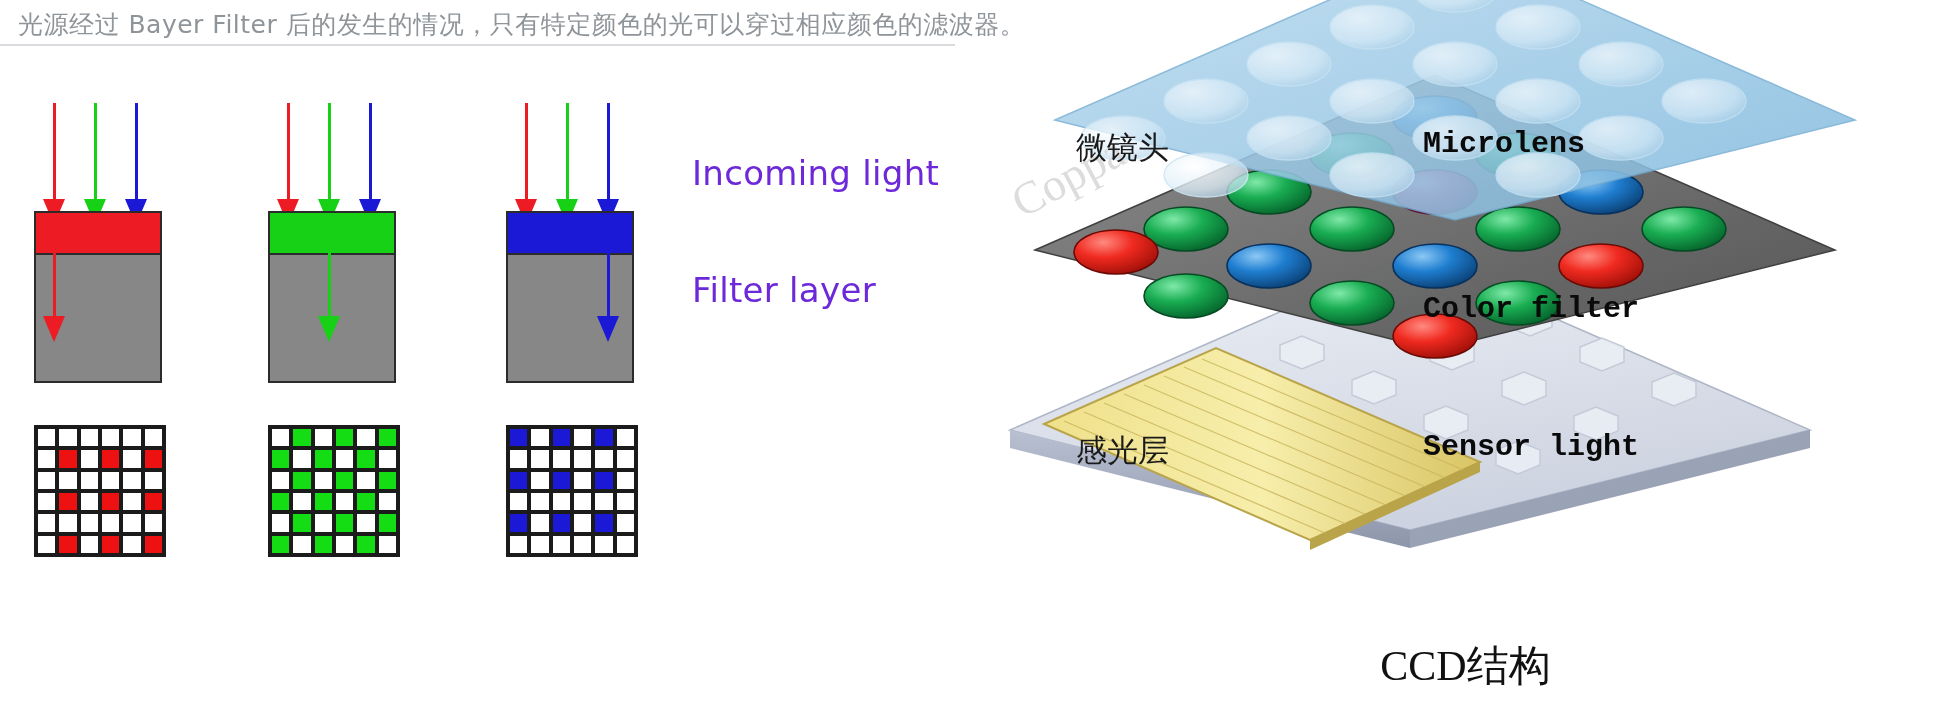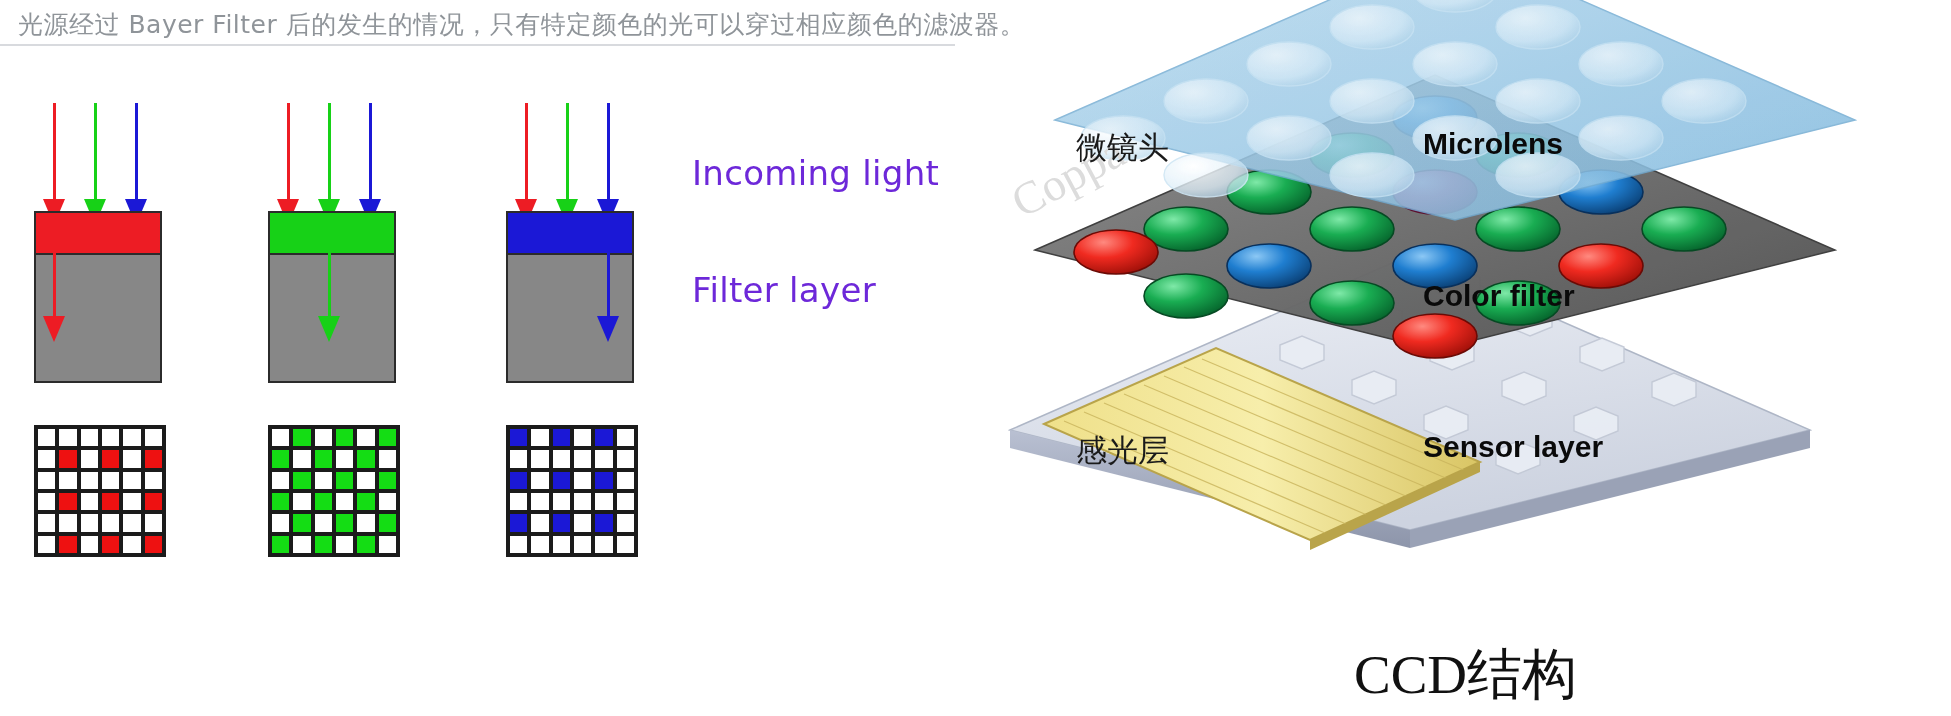--- a/index.html
+++ b/index.html
@@ -202,33 +202,33 @@
   #cn-microlens { left: 96px;  top: 127px; }
   #cn-filter    { left: 36px;  top: 281px; }
   #cn-sensor    { left: 96px;  top: 430px; }
 
   .en-label {
     position: absolute;
     font-size: 30px;
     font-weight: bold;
     color: #0a0a0a;
     white-space: nowrap;
-    font-family: Liberation Sans, sans-serif;
+    font-family: Liberation Mono, monospace;
   }
   #en-microlens { left: 443px; top: 127px; }
-  #en-filter    { left: 443px; top: 279px; }
+  #en-filter    { left: 443px; top: 292px; }
   #en-sensor    { left: 443px; top: 430px; }
 
   #ccd-title {
     position: absolute;
     left: 0;
     top: 638px;
     width: 971px;
     text-align: center;
-    font-size: 55px;
+    font-size: 42px;
     color: #111111;
     font-family: "Liberation Serif", "DejaVu Serif", serif;
   }
 
   #ccd-watermark {
     position: absolute;
     left: 28px;
     top: 150px;
     font-size: 46px;
     color: #dcdcdc;
@@ -591,16 +591,16 @@
     </svg>
   </div>
 
   <div id="ccd-watermark">Coppa</div>
 
   <div class="cn-label" id="cn-microlens">微镜头</div>
   <div class="cn-label" id="cn-sensor">感光层</div>
 
   <div class="en-label" id="en-microlens">Microlens</div>
   <div class="en-label" id="en-filter">Color filter</div>
-  <div class="en-label" id="en-sensor">Sensor layer</div>
+  <div class="en-label" id="en-sensor">Sensor light</div>
 
   <div id="ccd-title">CCD结构</div>
 </div>
 
 </body></html>

